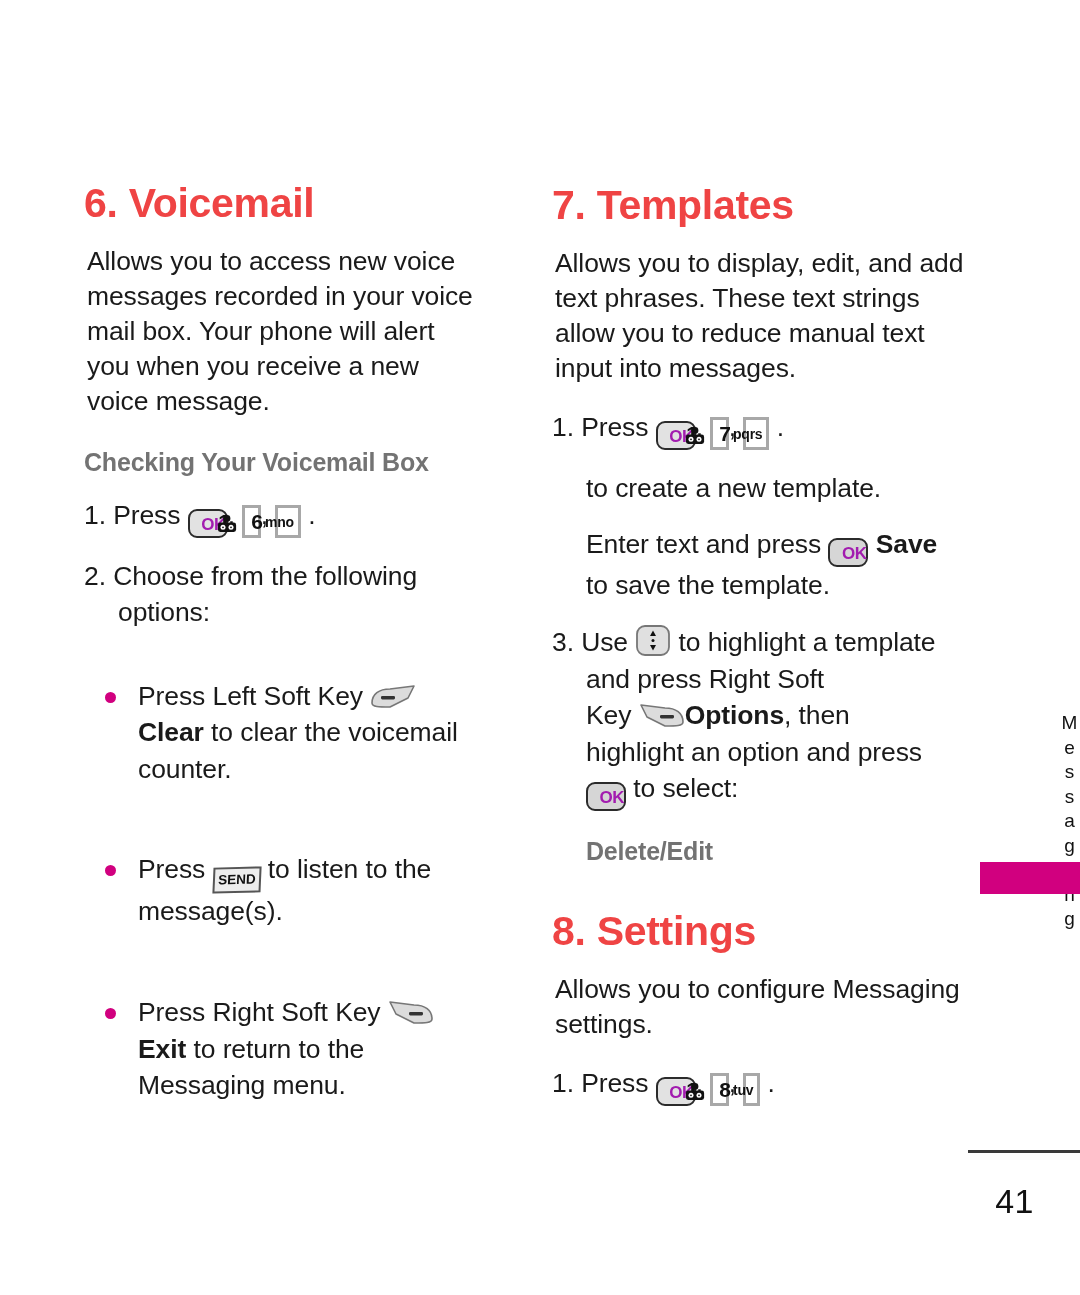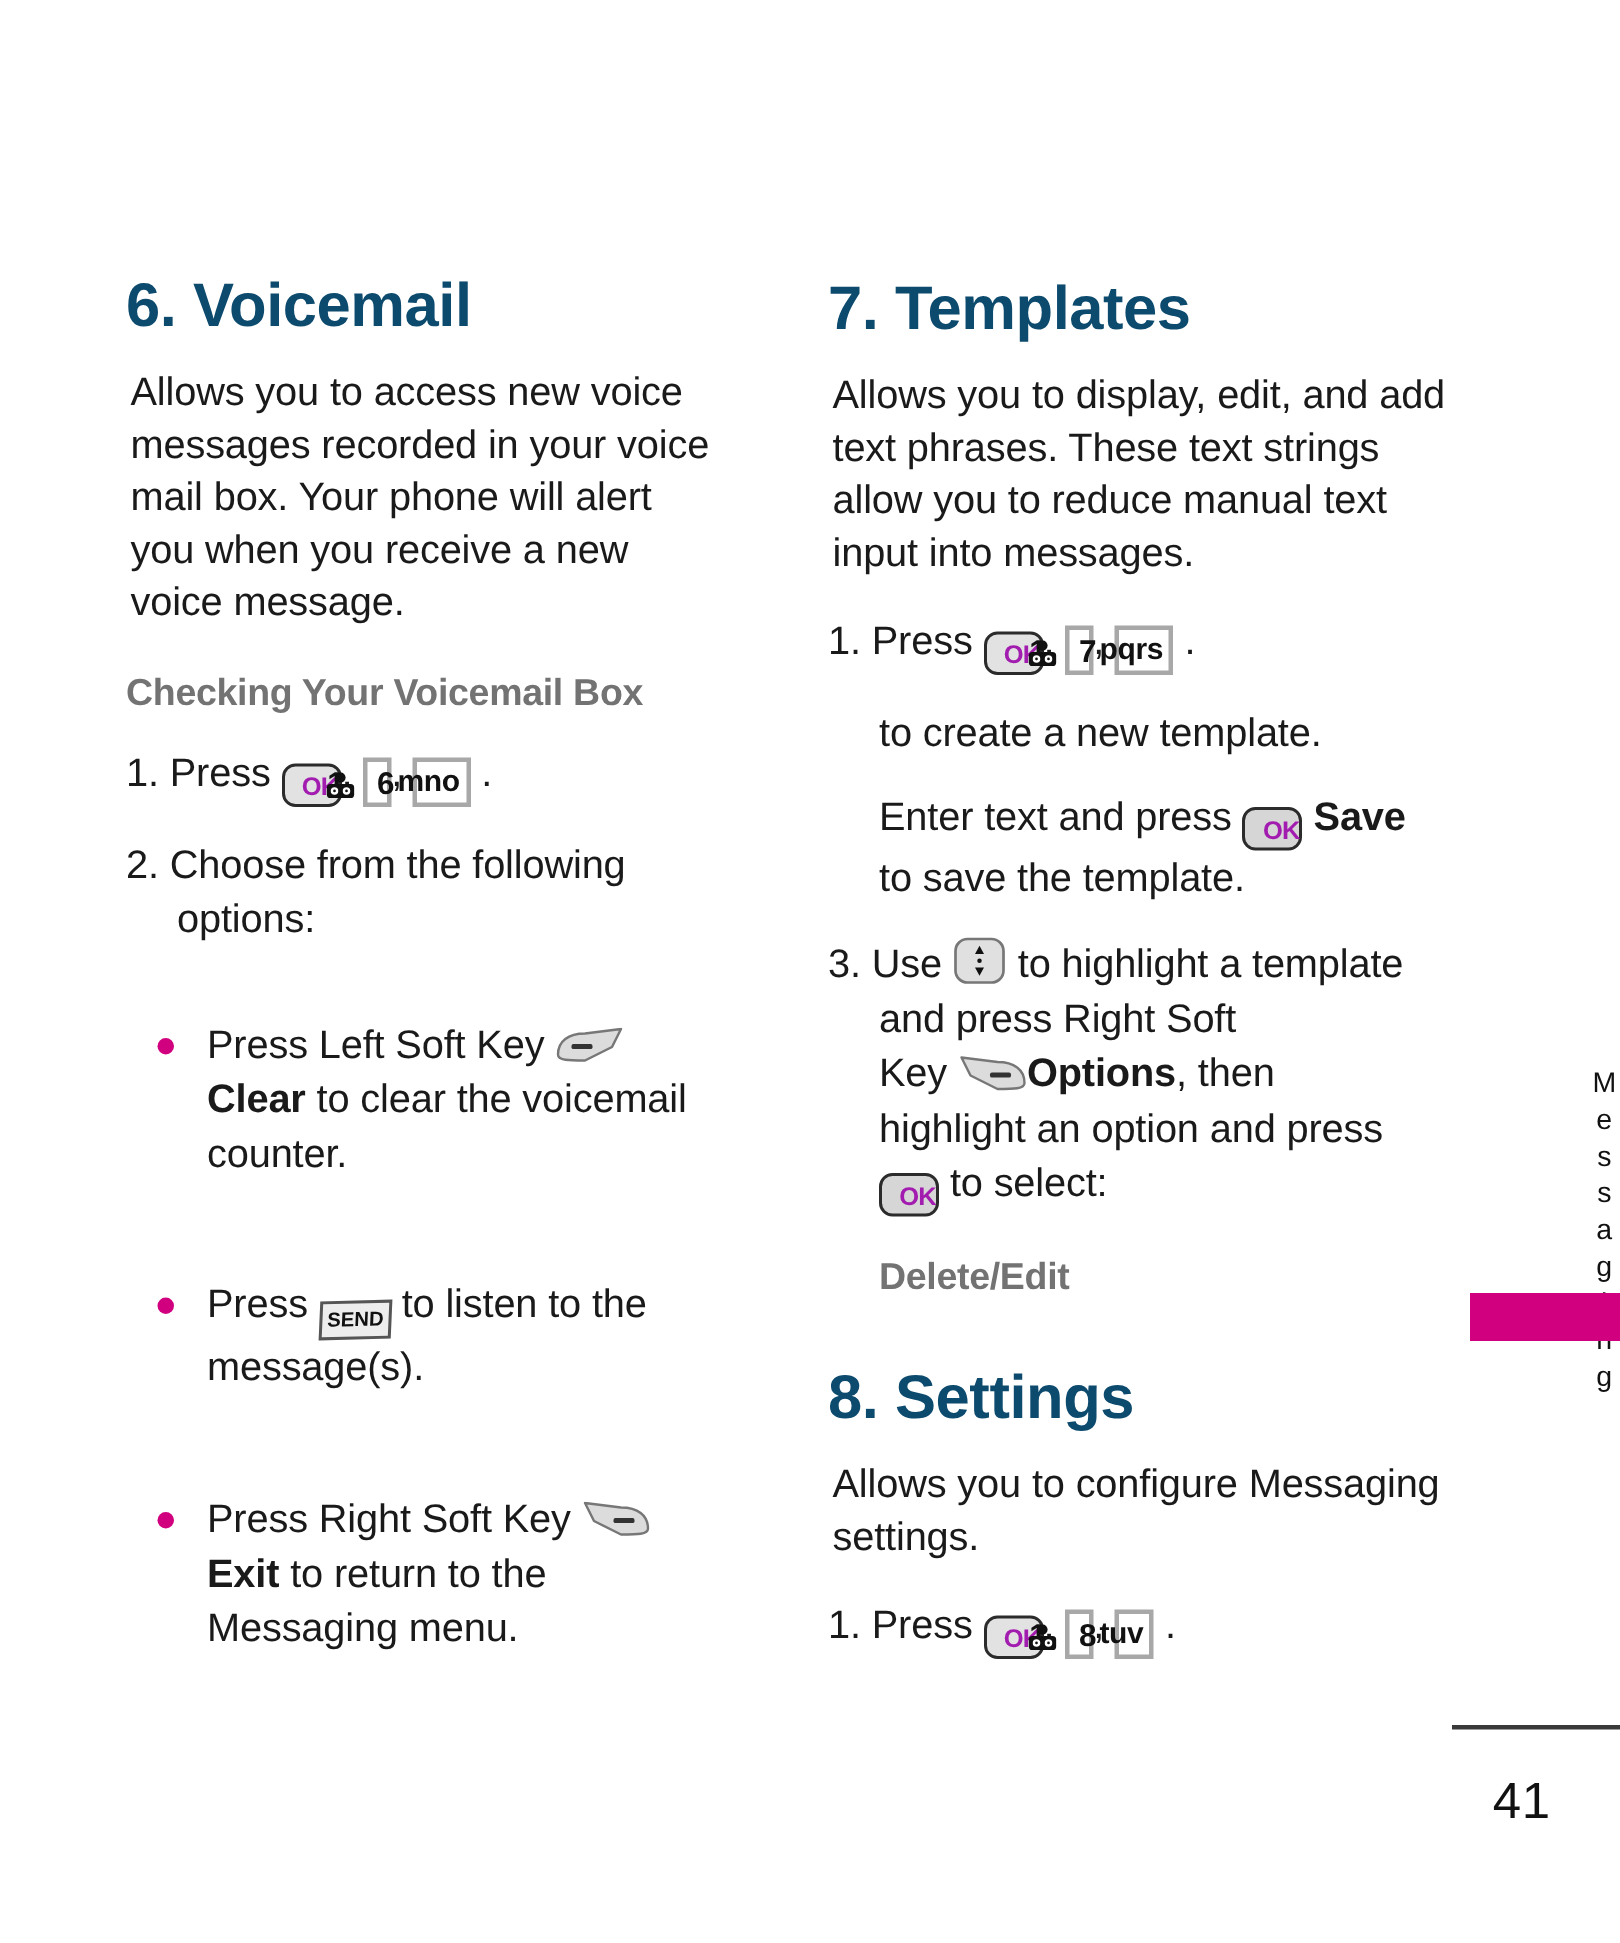--- a/index.html
+++ b/index.html
@@ -24,21 +24,21 @@
   
   .col {
     position: absolute;
     top: 0;
   }
   .col-left  { left: 84px;  width: 400px; }
   .col-right { left: 552px; width: 430px; }
 
   
   .sec-title {
-    color: #0c4a6e;
+    color: #ef4444;
     font-weight: bold;
     font-size: 41px;
     letter-spacing: -0.3px;
     line-height: 1.05;
     margin: 0;
   }
   .sub-title {
     font-weight: bold;
     font-size: 25px;
     line-height: 1.15;
@@ -122,21 +122,21 @@
     white-space: nowrap;
     text-align: center;
   }
   .key-num .d {
     font-size: 21px;
     font-weight: bold;
     color: #111;
     vertical-align: 1px;
   }
   .key-num .l {
-    font-size: 20px;
+    font-size: 14px;
     font-weight: bold;
     color: #111;
     margin-left: 2px;
     letter-spacing: -0.2px;
     vertical-align: 3px;
   }
   
   .tape {
     display: inline-block;
     width: 20px; height: 19px;

